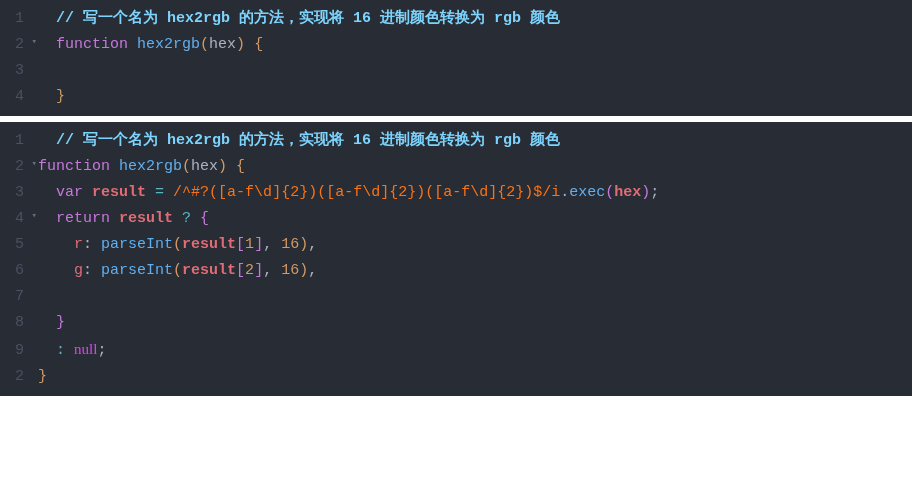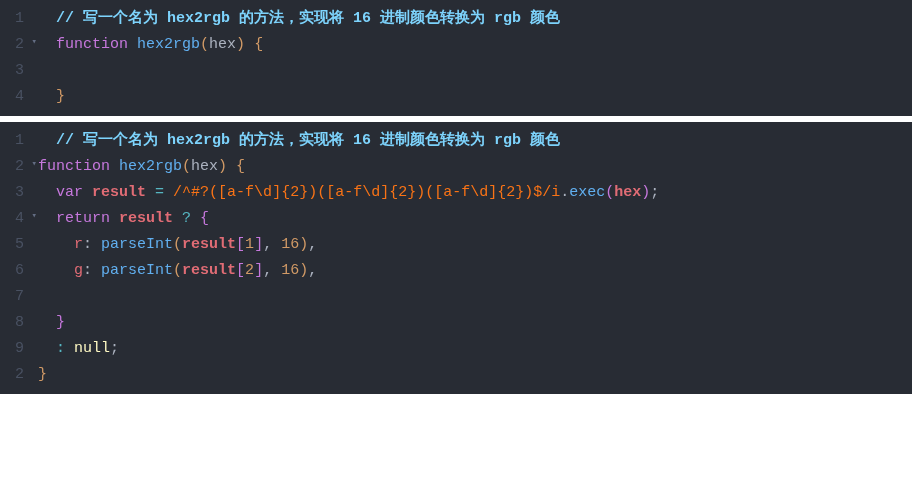--- a/index.html
+++ b/index.html
@@ -50,21 +50,21 @@
     .fn { color: #61afef; }
     .prm { color: #abb2bf; }
     .pun { color: #abb2bf; }
     .brc { color: #d19a66; }
     .brc2 { color: #c678dd; }
     .var { color: #e06c75; font-weight: bold; }
     .op { color: #56b6c2; }
     .re { color: #f97316; }
     .num { color: #d19a66; }
     .prop { color: #e06c75; }
-    .null { color: #fef9c3; }
+    .null { color: #d946ef; font-family: Liberation Serif, serif; }
   </style>
 </head>
 <body>
 
 <div class="editor-pane" id="pane-top">
     <div class="line">
       <div class="gutter">1</div>
       <div class="code"><span class="cmt">  // 写一个名为 hex2rgb 的方法，实现将 16 进制颜色转换为 rgb 颜色</span></div>
     </div>
     <div class="line">

